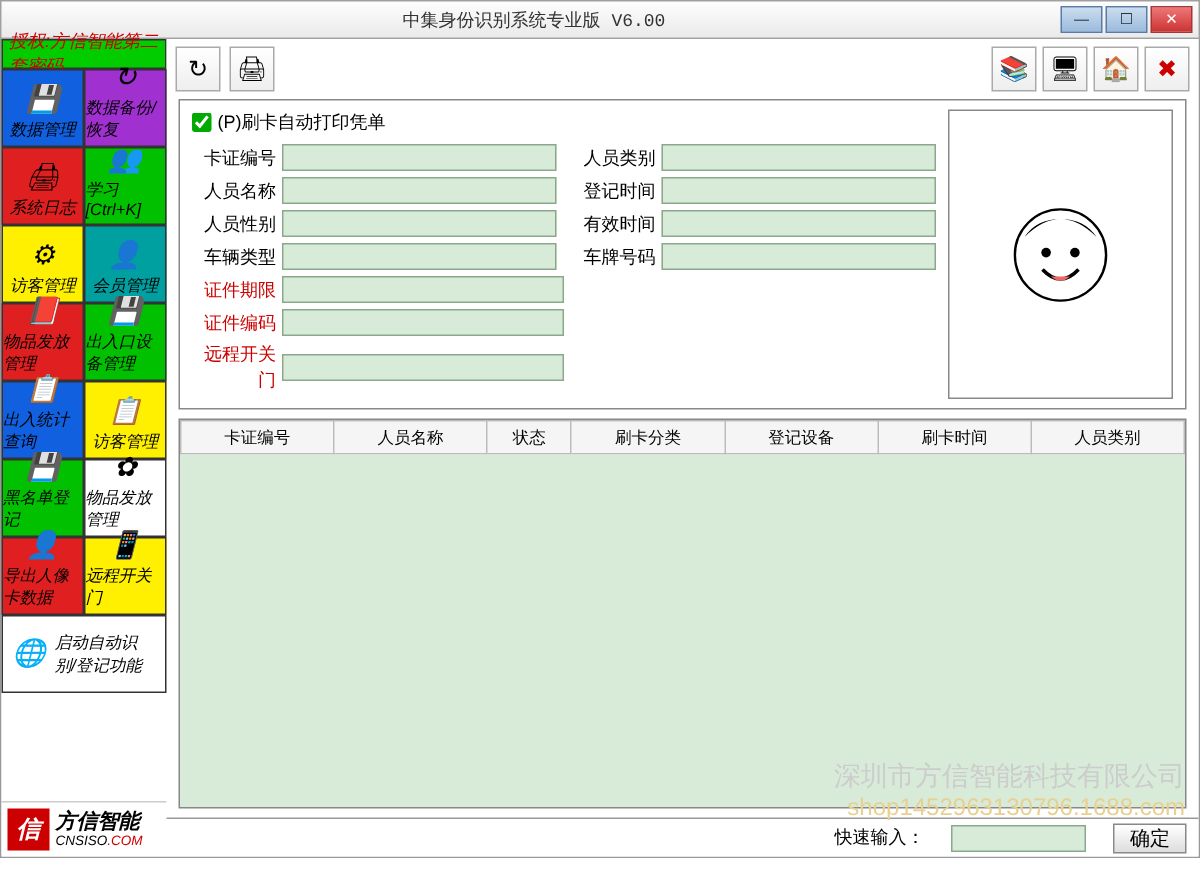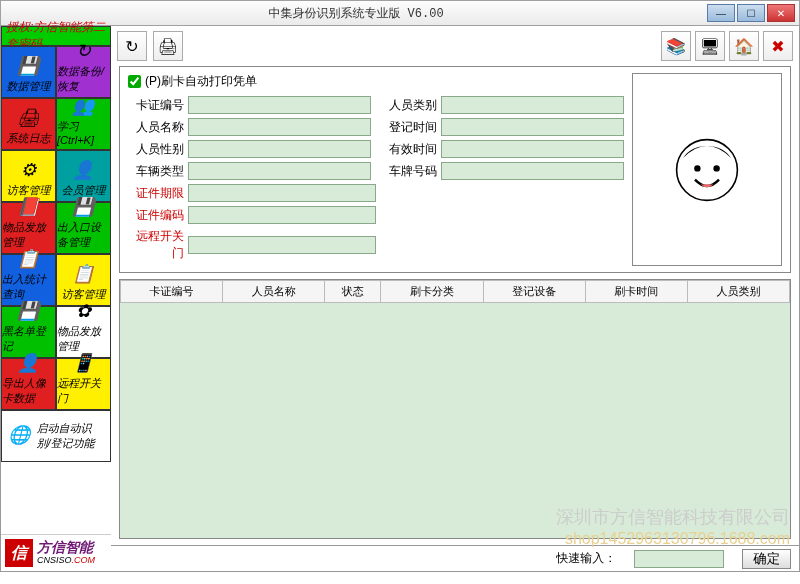--- a/index.html
+++ b/index.html
@@ -35,21 +35,21 @@
 .tablewrap { margin:0 8px 6px 8px; border:1px solid #888; flex:1; display:flex; flex-direction:column; overflow:hidden; }
 table { width:100%; border-collapse:collapse; font-size:11px; }
 th { background:#f5f5f5; border:1px solid #bbb; padding:3px 2px; font-weight:normal; }
 .tbody { flex:1; background:#d8ebd8; }
 .statusbar { height:26px; border-top:1px solid #999; display:flex; align-items:center; justify-content:flex-end; padding:0 8px; gap:18px; font-size:12px; }
 .statusbar input { width:90px; height:18px; background:#d8ebd8; border:1px solid #8aa88a; }
 .btn { height:20px; padding:0 10px; border:1px solid #888; background:linear-gradient(#fff,#ddd); cursor:pointer; }
 .logo { margin-top:auto; padding:4px; display:flex; align-items:center; gap:4px; border-top:1px solid #ccc; }
 .logo .sq { width:28px; height:28px; background:#c00; color:#fff; display:flex; align-items:center; justify-content:center; font-size:16px; font-weight:bold; }
 .logo .txt { display:flex; flex-direction:column; line-height:1.1; }
-.logo .cn { font-size:14px; font-weight:bold; color:#701a75; }
+.logo .cn { font-size:14px; font-weight:bold; color:#000000; }
 .logo .en { font-size:9px; }
 .logo .en .r { color:#c00; }
 .watermark { position:fixed; right:10px; bottom:34px; color:#ccc; font-size:18px; pointer-events:none; text-align:right; line-height:1.3; }
 .watermark .y { color:#e8d090; font-size:16px; }
 </style>
 </head>
 <body>
 
 <div class="titlebar">
   <span class="title">中集身份识别系统专业版 V6.00</span>

